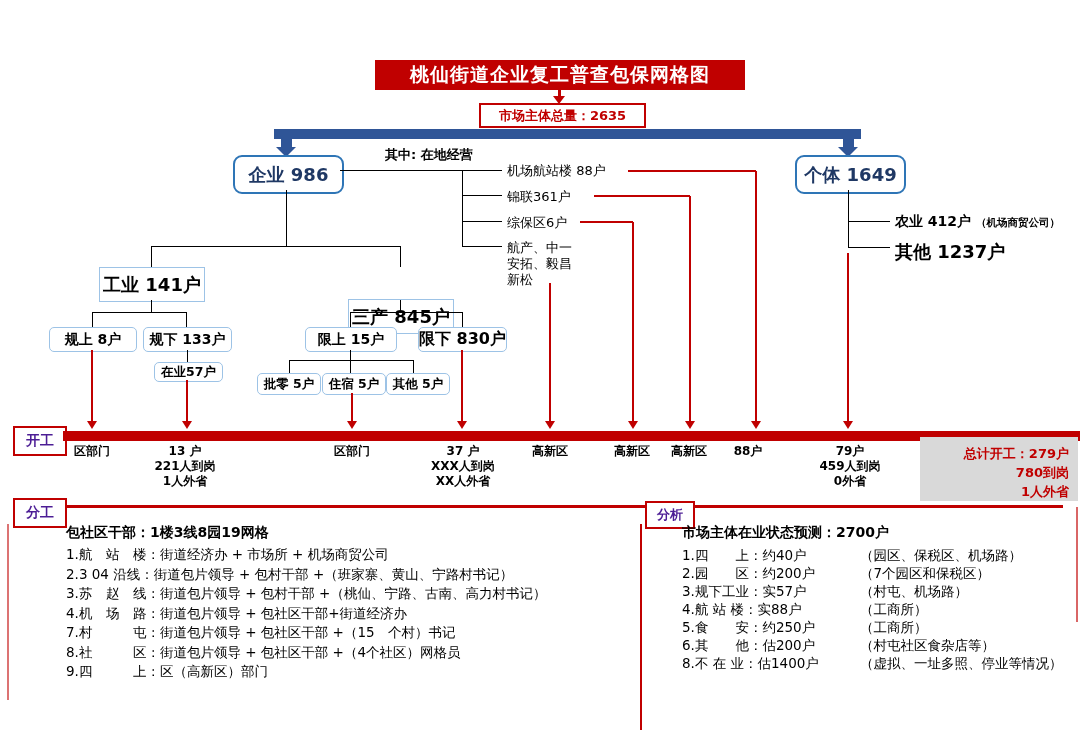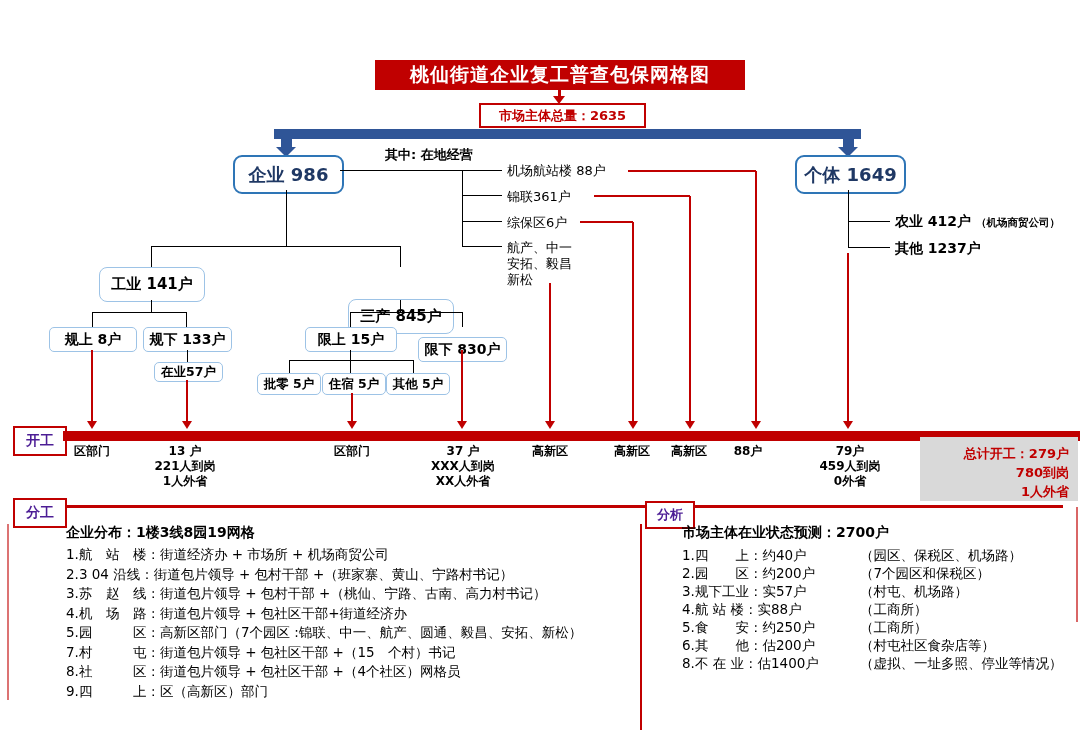--- a/index.html
+++ b/index.html
@@ -10,21 +10,21 @@
   .vl{position:absolute;width:1.3px;background:#000;}
   .hlr{position:absolute;height:1.6px;background:#C00000;}
   .vlr{position:absolute;width:2px;background:#C00000;}
   .rhead{position:absolute;width:0;height:0;border-left:5px solid transparent;
          border-right:5px solid transparent;border-top:8px solid #C00000;}
   
   .box-main{position:absolute;display:flex;align-items:center;justify-content:center;
     border:2.5px solid #2E75B6;border-radius:9px;background:#fff;color:#1F3864;
     font-weight:700;font-size:18px;}
   .box-sub{position:absolute;display:flex;align-items:center;justify-content:center;
-    border:1.8px solid #9DC3E6;border-radius:8px;background:#fff;font-weight:600;font-size:15px;}
+    border:1.8px solid #9DC3E6;border-radius:0;background:#fff;font-weight:600;font-size:18px;}
   .box-small{position:absolute;display:flex;align-items:center;justify-content:center;
     border:1.5px solid #9DC3E6;border-radius:5px;background:#fff;font-weight:600;font-size:12.5px;}
   .red-label{position:absolute;display:flex;align-items:center;justify-content:center;
     border:2.5px solid #C00000;background:#fff;color:#4c1d95;font-weight:700;font-size:14px;}
   .banner{position:absolute;background:#C00000;color:#fff;font-weight:700;font-size:19px;
     display:flex;align-items:center;justify-content:center;letter-spacing:1px;}
   .total-box{position:absolute;border:2px solid #C00000;color:#C00000;font-weight:700;
     font-size:13px;display:flex;align-items:center;justify-content:center;background:#fff;}
   .bluebar{position:absolute;background:#2F5597;}
   .bluehead{position:absolute;width:0;height:0;border-left:10px solid transparent;
@@ -89,37 +89,37 @@
   <div class="box-small" style="left:49px;top:327px;width:86px;height:23px;font-size:14px;">规上 8户</div>
   <div class="box-small" style="left:143px;top:327px;width:87px;height:23px;font-size:14px;">规下 133户</div>
   <div class="vl" style="left:187px;top:350px;height:13px;"></div>
   <div class="box-small" style="left:154px;top:362px;width:67px;height:18px;">在业57户</div>
 
   <div class="vl" style="left:400px;top:300px;height:13px;"></div>
   <div class="hl" style="left:350px;top:312px;width:112px;"></div>
   <div class="vl" style="left:350px;top:312px;height:15px;"></div>
   <div class="vl" style="left:462px;top:312px;height:15px;"></div>
   <div class="box-small" style="left:305px;top:327px;width:90px;height:23px;font-size:14px;">限上 15户</div>
-  <div class="box-small" style="left:418px;top:337px;width:87px;height:23px;font-size:14px;text-align:center;">限下 830户</div>
+  <div class="box-small" style="left:418px;top:327px;width:87px;height:23px;font-size:16px;text-align:center;">限下 830户</div>
   <div class="vl" style="left:350px;top:350px;height:24px;"></div>
   <div class="hl" style="left:289px;top:360px;width:124px;"></div>
   <div class="vl" style="left:289px;top:360px;height:13px;"></div>
   <div class="vl" style="left:413px;top:360px;height:13px;"></div>
   <div class="box-small" style="left:257px;top:373px;width:62px;height:20px;">批零 5户</div>
   <div class="box-small" style="left:322px;top:373px;width:62px;height:20px;">住宿 5户</div>
   <div class="box-small" style="left:386px;top:373px;width:62px;height:20px;">其他 5户</div>
 
   <div class="vl" style="left:848px;top:190px;height:58px;"></div>
   <div class="hl" style="left:848px;top:221px;width:42px;"></div>
   <div class="hl" style="left:848px;top:247px;width:42px;"></div>
   <div class="treetext" style="left:895px;top:213px;font-size:14px;font-weight:600;">
     <span>农业  412户</span>
     <span class="note-small">（机场商贸公司）</span>
   </div>
-  <div class="treetext" style="left:895px;top:240px;font-size:14px;font-weight:600;">其他 1237户</div>
+  <div class="treetext" style="left:895px;top:240px;font-size:18px;font-weight:600;">其他 1237户</div>
 
   <div class="vlr" style="left:91px;top:350px;height:72px;"></div>
   <div class="rhead" style="left:87px;top:421px;"></div>
   <div class="vlr" style="left:186px;top:380px;height:42px;"></div>
   <div class="rhead" style="left:182px;top:421px;"></div>
   <div class="vlr" style="left:351px;top:393px;height:29px;"></div>
   <div class="rhead" style="left:347px;top:421px;"></div>
   <div class="vlr" style="left:461px;top:350px;height:72px;"></div>
   <div class="rhead" style="left:457px;top:421px;"></div>
   <div class="vlr" style="left:549px;top:283px;height:139px;"></div>
@@ -176,27 +176,26 @@
     <div>1人外省</div>
   </div>
 
   <div class="hlr" style="left:63px;top:505px;width:1000px;height:2.5px;"></div>
   <div class="red-label" style="left:13px;top:498px;width:50px;height:26px;">分工</div>
   <div class="red-label" style="left:645px;top:501px;width:46px;height:24px;font-size:13px;border-width:2px;">分析</div>
   <div class="vlr" style="left:7px;top:524px;height:176px;width:1.5px;opacity:.55;"></div>
   <div class="vlr" style="left:640px;top:524px;height:206px;width:1.5px;"></div>
   <div class="vlr" style="left:1076px;top:507px;height:115px;width:1.5px;opacity:.6;"></div>
 
-  <div class="sec-header" style="left:66px;top:524px;">企业分布：1楼3线8园19网格</div>
+  <div class="sec-header" style="left:66px;top:524px;">包社区干部：1楼3线8园19网格</div>
   <div class="fengong-items" style="left:66px;top:545px;">
     <div>1.航　站　楼：街道经济办 + 市场所 + 机场商贸公司</div>
     <div>2.3 04 沿线：街道包片领导 + 包村干部 +（班家寨、黄山、宁路村书记）</div>
     <div>3.苏　赵　线：街道包片领导 + 包村干部 +（桃仙、宁路、古南、高力村书记）</div>
     <div>4.机　场　路：街道包片领导 + 包社区干部+街道经济办</div>
-    <div>5.园　　　区：高新区部门（7个园区 :锦联、中一、航产、圆通、毅昌、安拓、新松）</div>
     <div>7.村　　　屯：街道包片领导 + 包社区干部 +（15　个村）书记</div>
     <div>8.社　　　区：街道包片领导 + 包社区干部 +（4个社区）网格员</div>
     <div>9.四　　　上：区（高新区）部门</div>
   </div>
 
   <div class="sec-header" style="left:682px;top:524px;">市场主体在业状态预测：2700户</div>
   <div class="fenxi-items" style="left:682px;top:546px;">
     <div class="fenxi-row">
       <span class="fenxi-main">1.四　　上：约40户</span>
       <span>（园区、保税区、机场路）</span>

